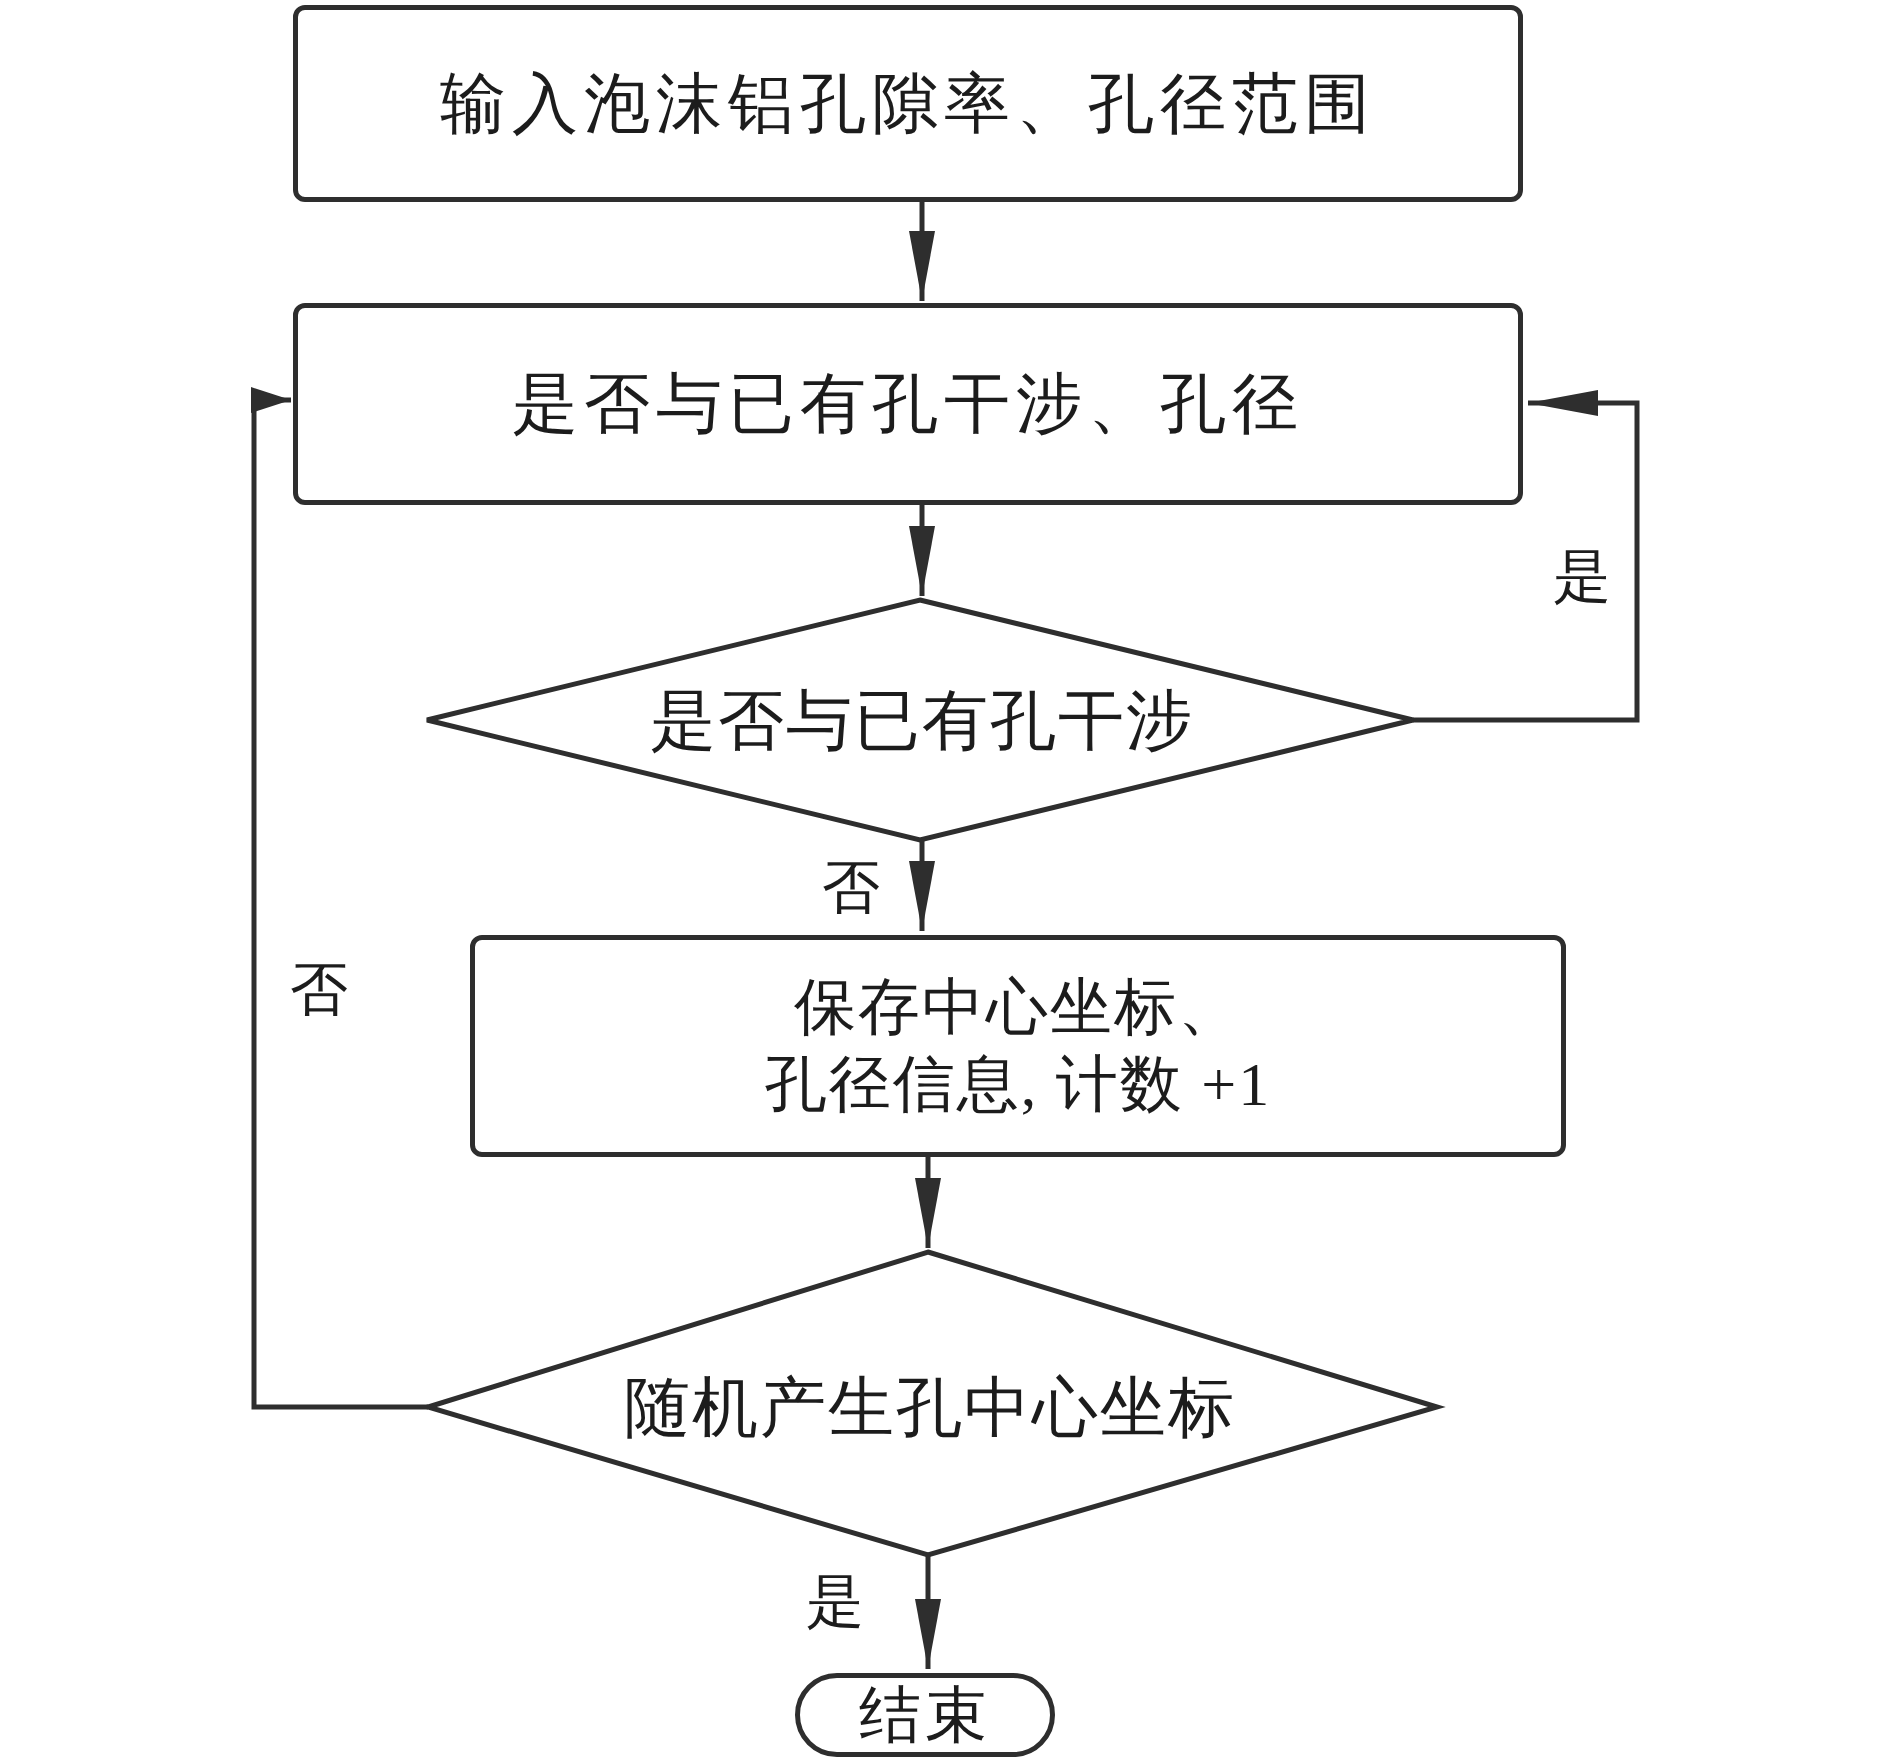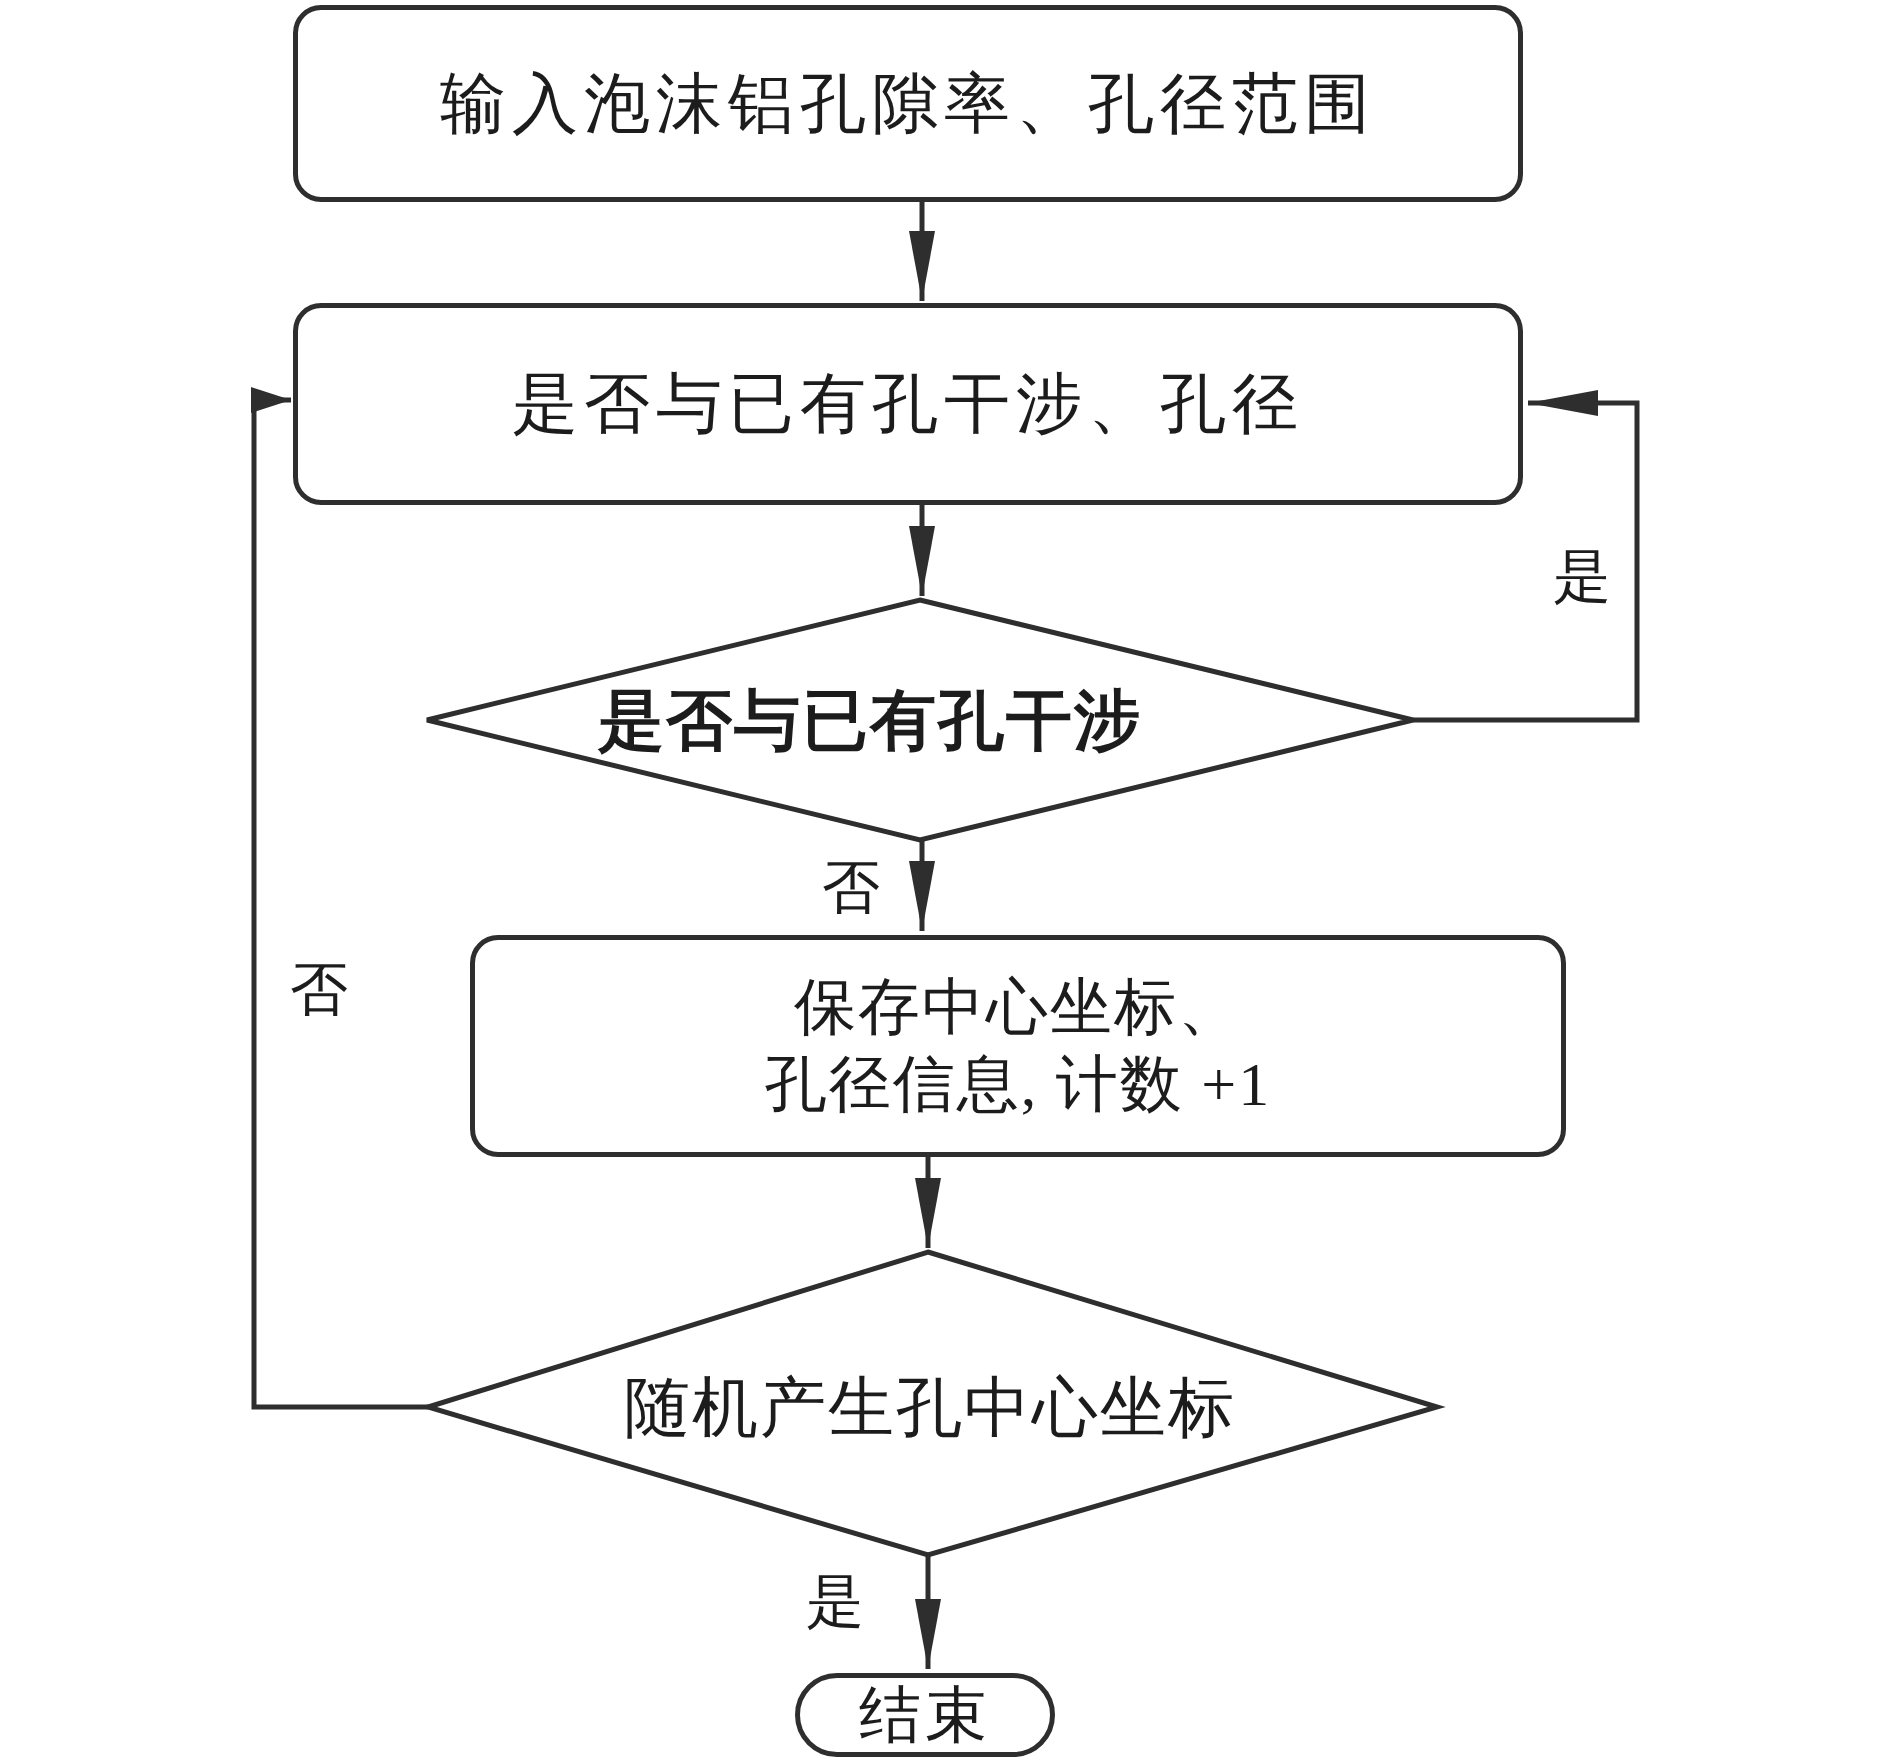--- a/index.html
+++ b/index.html
@@ -10,21 +10,21 @@
     font-family:"DejaVu Serif","Liberation Serif",serif;
     overflow:hidden;
   }
   .lines{position:absolute;left:0;top:0;}
   .edge{stroke:#2e2e2e;stroke-width:5;fill:none;}
   .dshape{stroke:#2e2e2e;stroke-width:5;fill:#ffffff;stroke-linejoin:miter;}
   .node{
     position:absolute;
     box-sizing:border-box;
     border:5px solid #2e2e2e;
-    border-radius:28px;
+    border-radius:12px;
     background:#ffffff;
     display:flex;align-items:center;justify-content:center;
     text-align:center;
     color:#1c1c1c;
   }
   .node .txt{
     font-size:66px;
     letter-spacing:6px;
     line-height:1.24;
     white-space:nowrap;
@@ -95,21 +95,21 @@
     <span class="txt-multi">
       <span style="display:block;">保存中心坐标、</span>
       <span style="display:block;font-family:Liberation Serif, serif;">孔径信息, 计数 +1</span>
     </span>
   </div>
 
   <div class="node endnode" style="left:795px;top:1673px;width:260px;height:84px;">
     <span class="txt" style="font-size:62px;letter-spacing:4px;">结束</span>
   </div>
 
-  <div class="dtext" style="left:870px;top:721px;font-weight:bold;">是否与已有孔干涉</div>
+  <div class="dtext" style="left:922px;top:721px;">是否与已有孔干涉</div>
   <div class="dtext" style="left:930px;top:1408px;">随机产生孔中心坐标</div>
 
   <div class="elabel" style="left:1582px;top:577px;">是</div>
   <div class="elabel" style="left:851px;top:888px;">否</div>
   <div class="elabel" style="left:319px;top:990px;">否</div>
   <div class="elabel" style="left:835px;top:1602px;">是</div>
 
 </div>
 
 </body></html>

